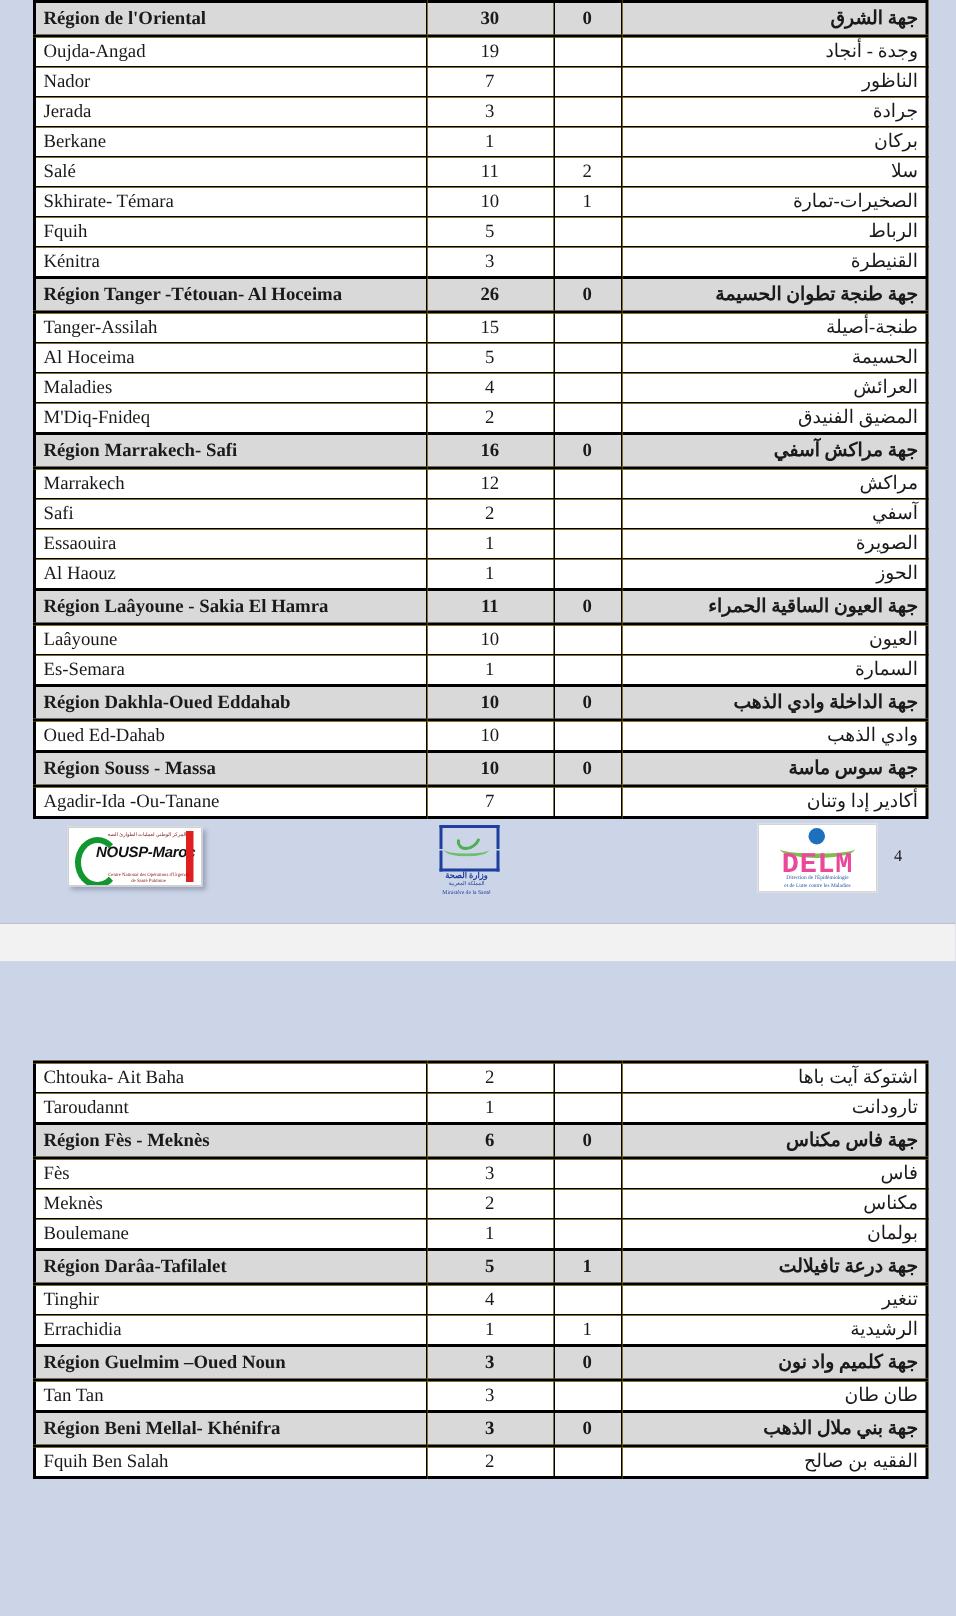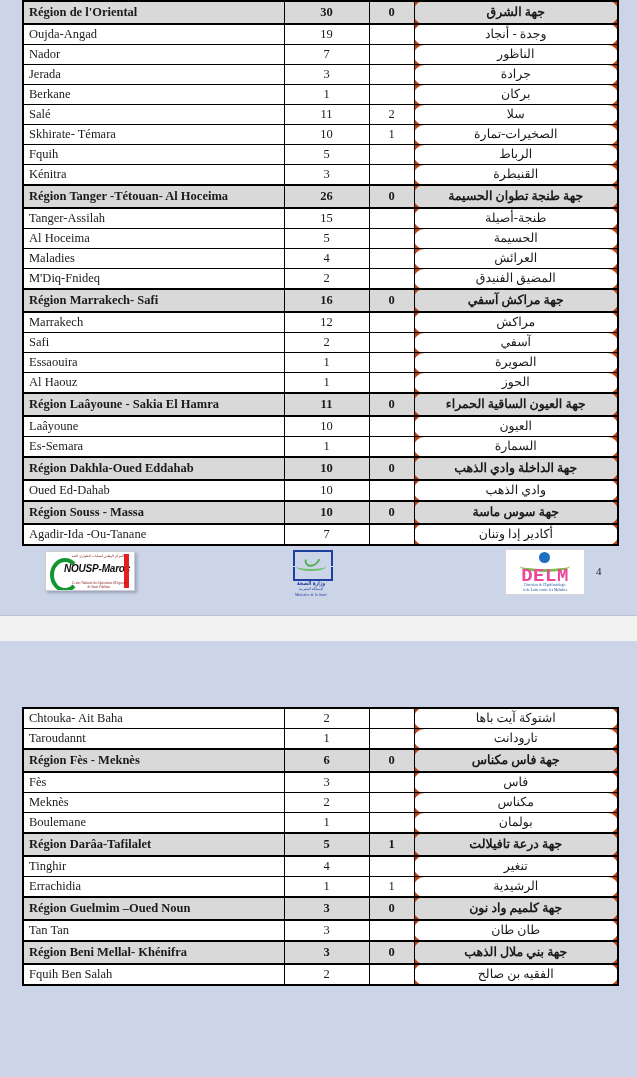--- a/index.html
+++ b/index.html
@@ -38,21 +38,21 @@
     position: absolute;
     left: 22px;
     width: 595px;
   }
   #table-one { top: 0px; }
   #table-two { top: 22px; margin-top: 44px; }
 
   table.reg-table {
     border-collapse: collapse;
     width: 595px;
-    background: #c2410c;
+    background: #fde047;
     table-layout: fixed;
   }
   table.reg-table td {
     border: 1px solid #000000;
     padding: 0 5px;
     font-size: 12.5px;
     line-height: 19px;
     height: 19px;
     color: #1a1a1a;
     background: #ffffff;
@@ -61,21 +61,21 @@
     overflow: hidden;
   }
   
   col.c-name { width: 261px; }
   col.c-num1 { width: 85px; }
   col.c-num2 { width: 45px; }
   col.c-ar   { width: 204px; }
 
   td.name { text-align: left; }
   td.num  { text-align: center; }
-  td.ar   { text-align: center; direction: rtl; font-size: 12px; border-radius: 10px; }
+  td.ar   { text-align: right; direction: rtl; font-size: 12px; }
 
   tr.region td {
     background: #d9d9d9;
     font-weight: bold;
     border-top: 2px solid #000000;
     border-bottom: 2px solid #000000;
     height: 21px;
     line-height: 21px;
   }
   tr.region td.ar { font-size: 12.5px; }

